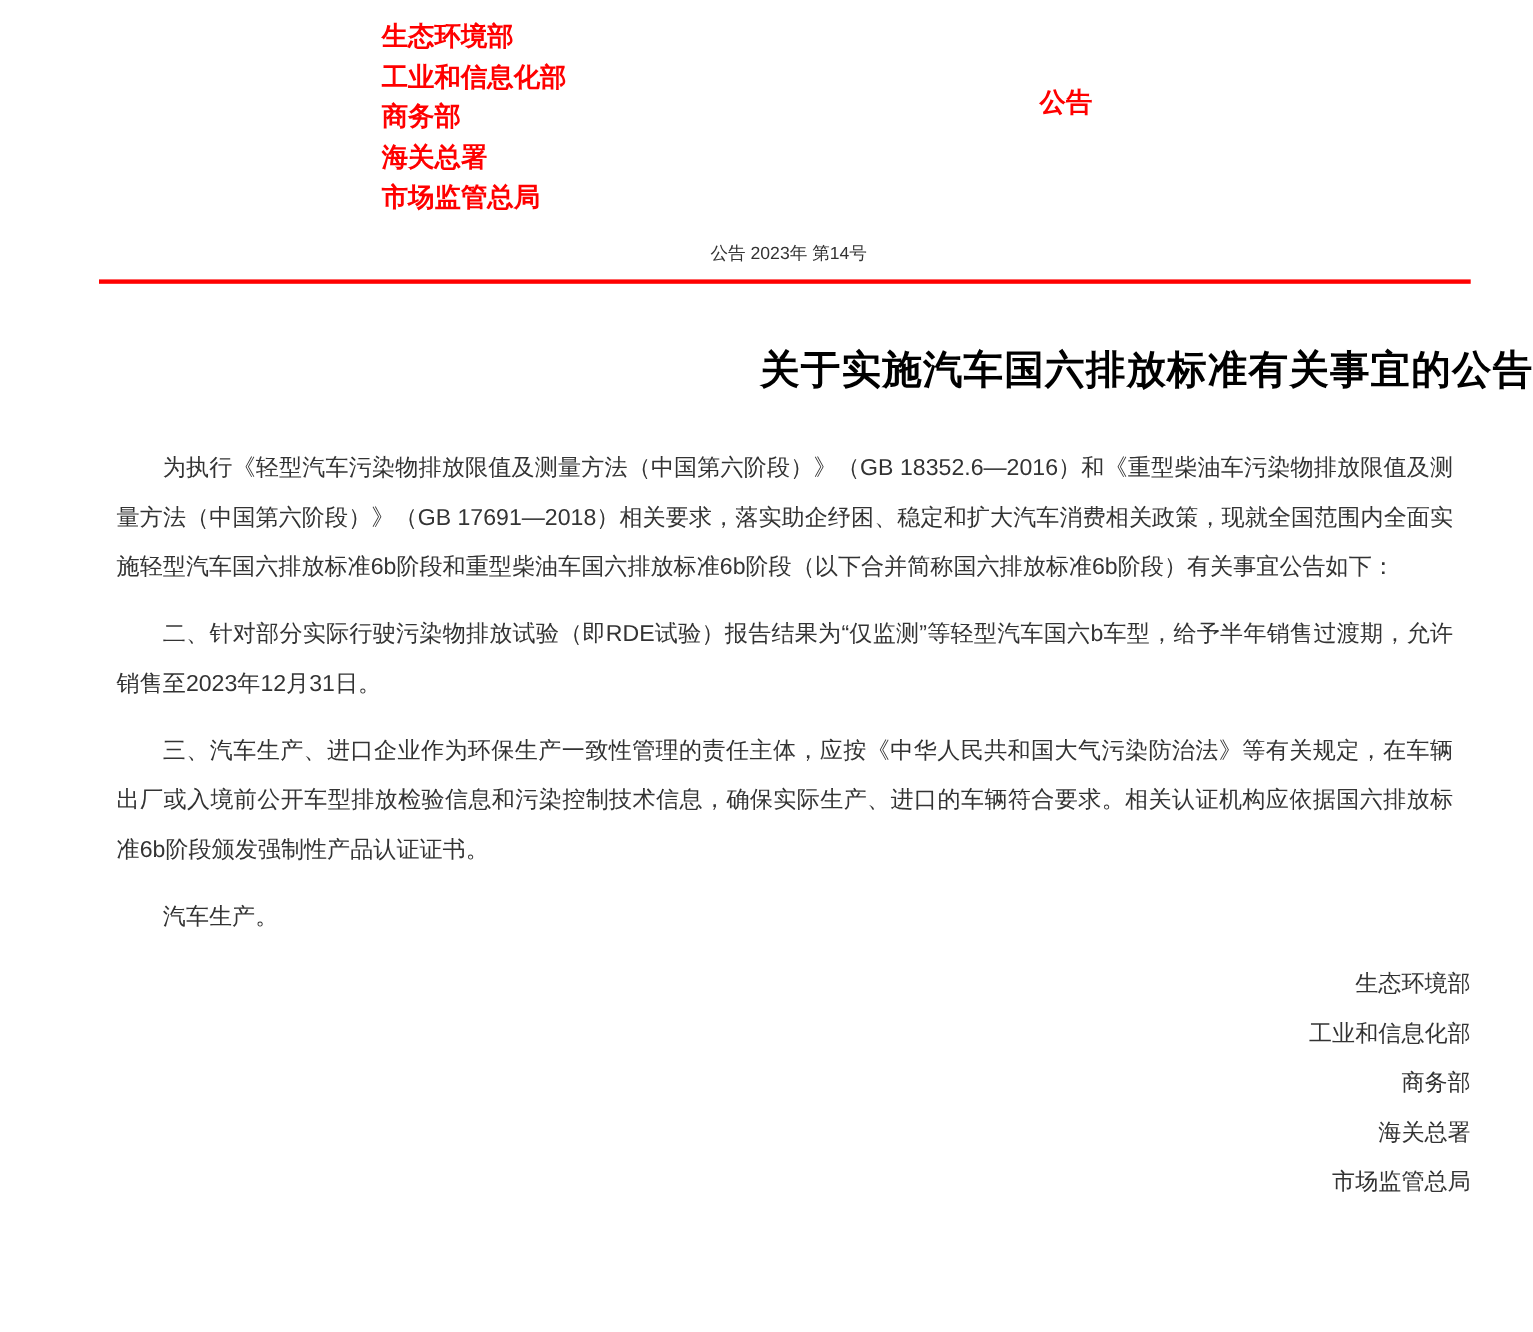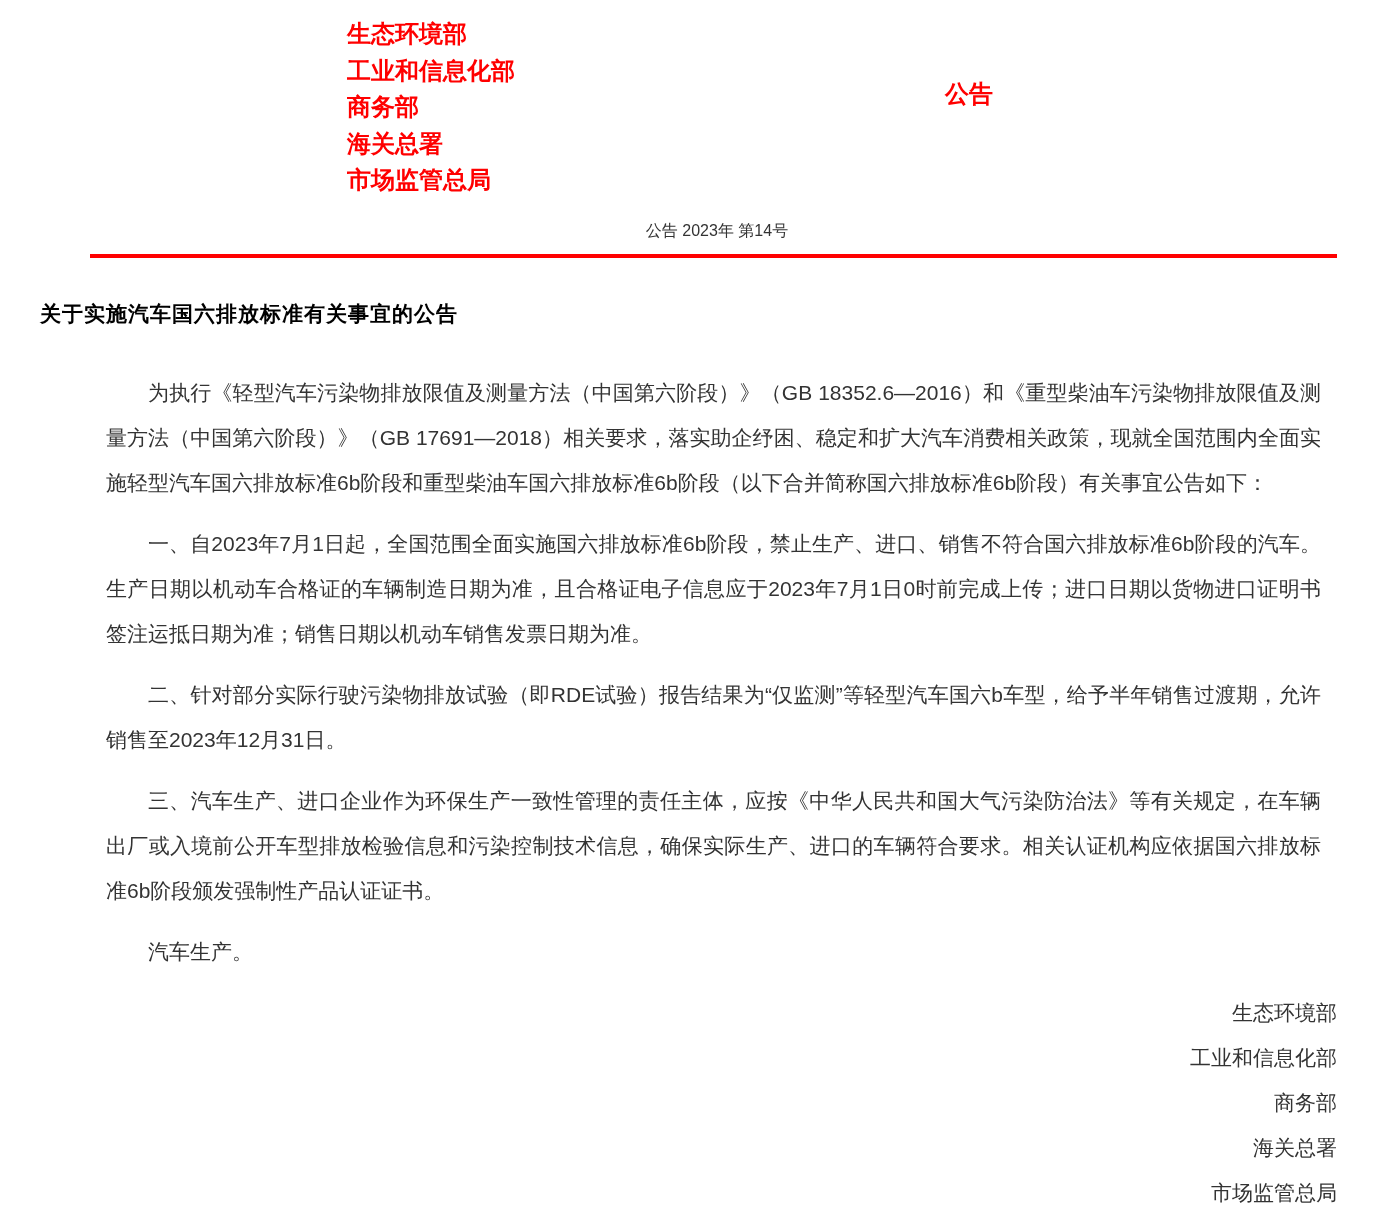--- a/index.html
+++ b/index.html
@@ -47,23 +47,23 @@
 
   
   .red-divider {
     height: 4px;
     background: #ff0000;
     margin: 10px 57px 0 50px;
   }
 
   
   .page-title {
-    margin-top: 42px;
-    text-align: left;
-    font-size: 21px;
+    margin-top: 54px;
+    text-align: right;
+    font-size: 36px;
     font-weight: bold;
     color: #000000;
     letter-spacing: 1px;
   }
 
   
   .body-text {
     margin: 42px 57px 0 50px;
     font-size: 21px;
     line-height: 45px;
@@ -101,21 +101,20 @@
   </div>
 
   <div class="doc-number">公告 2023年 第14号</div>
 
   <div class="red-divider"></div>
 
   <h1 class="page-title">关于实施汽车国六排放标准有关事宜的公告</h1>
 
   <div class="body-text">
     <p>为执行《轻型汽车污染物排放限值及测量方法（中国第六阶段）》（GB 18352.6—2016）和《重型柴油车污染物排放限值及测量方法（中国第六阶段）》（GB 17691—2018）相关要求，落实助企纾困、稳定和扩大汽车消费相关政策，现就全国范围内全面实施轻型汽车国六排放标准6b阶段和重型柴油车国六排放标准6b阶段（以下合并简称国六排放标准6b阶段）有关事宜公告如下：</p>
-    <p>一、自2023年7月1日起，全国范围全面实施国六排放标准6b阶段，禁止生产、进口、销售不符合国六排放标准6b阶段的汽车。生产日期以机动车合格证的车辆制造日期为准，且合格证电子信息应于2023年7月1日0时前完成上传；进口日期以货物进口证明书签注运抵日期为准；销售日期以机动车销售发票日期为准。</p>
     <p>二、针对部分实际行驶污染物排放试验（即RDE试验）报告结果为“仅监测”等轻型汽车国六b车型，给予半年销售过渡期，允许销售至2023年12月31日。</p>
     <p>三、汽车生产、进口企业作为环保生产一致性管理的责任主体，应按《中华人民共和国大气污染防治法》等有关规定，在车辆出厂或入境前公开车型排放检验信息和污染控制技术信息，确保实际生产、进口的车辆符合要求。相关认证机构应依据国六排放标准6b阶段颁发强制性产品认证证书。</p>
     <p>汽车生产。</p>
   </div>
 
   <div class="signatures">
     <div>生态环境部</div>
     <div>工业和信息化部</div>
     <div>商务部</div>
     <div>海关总署</div>

